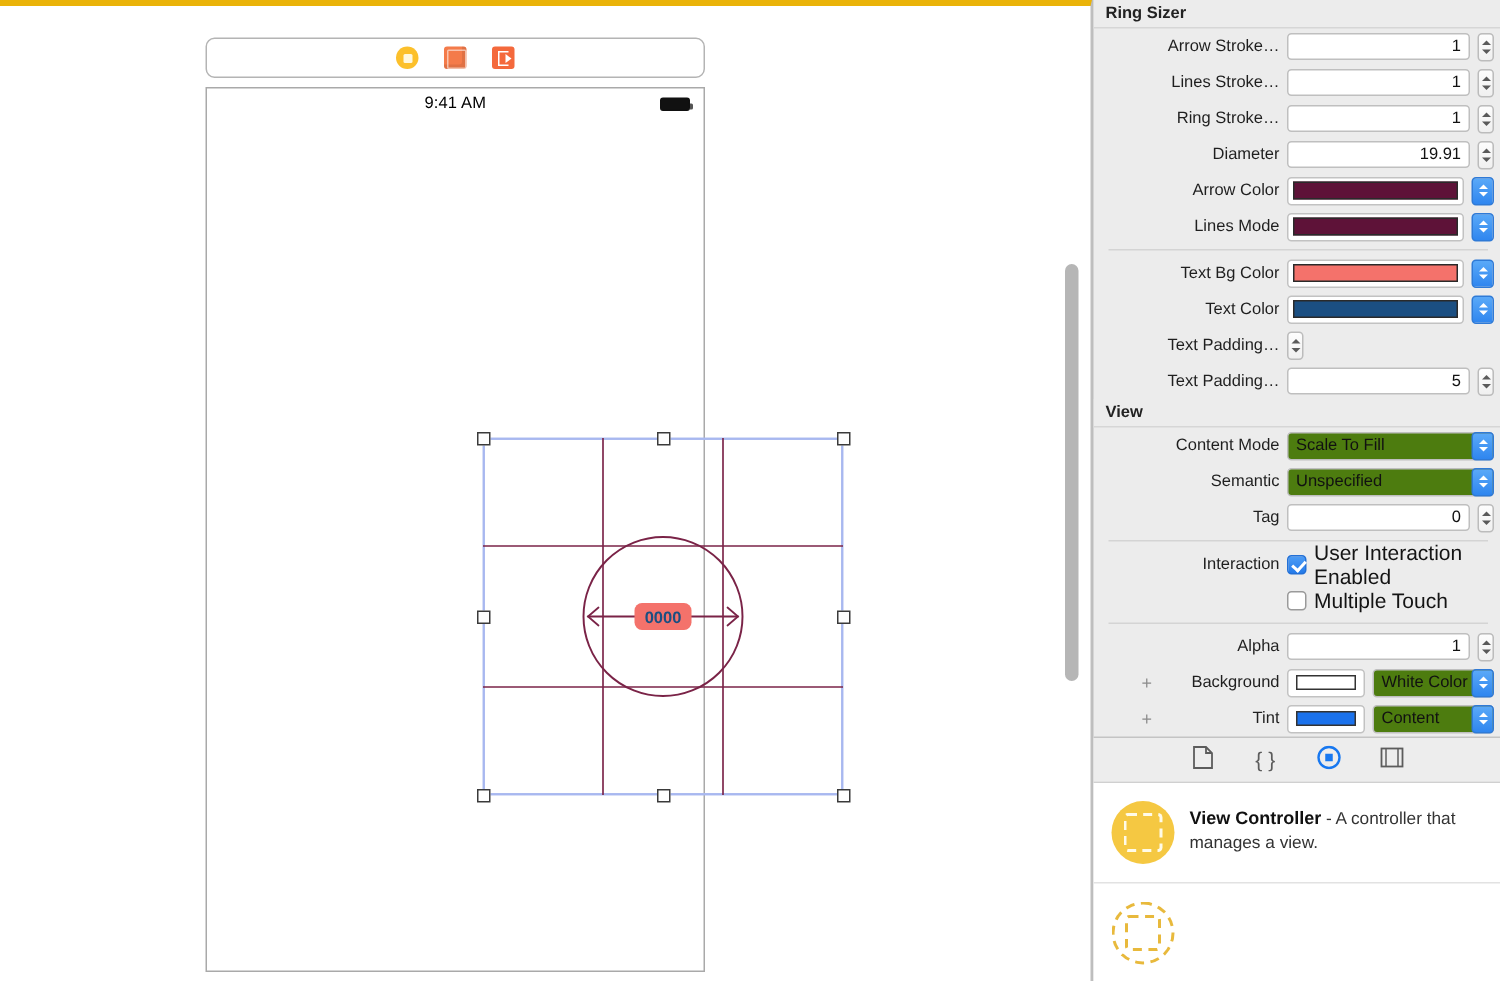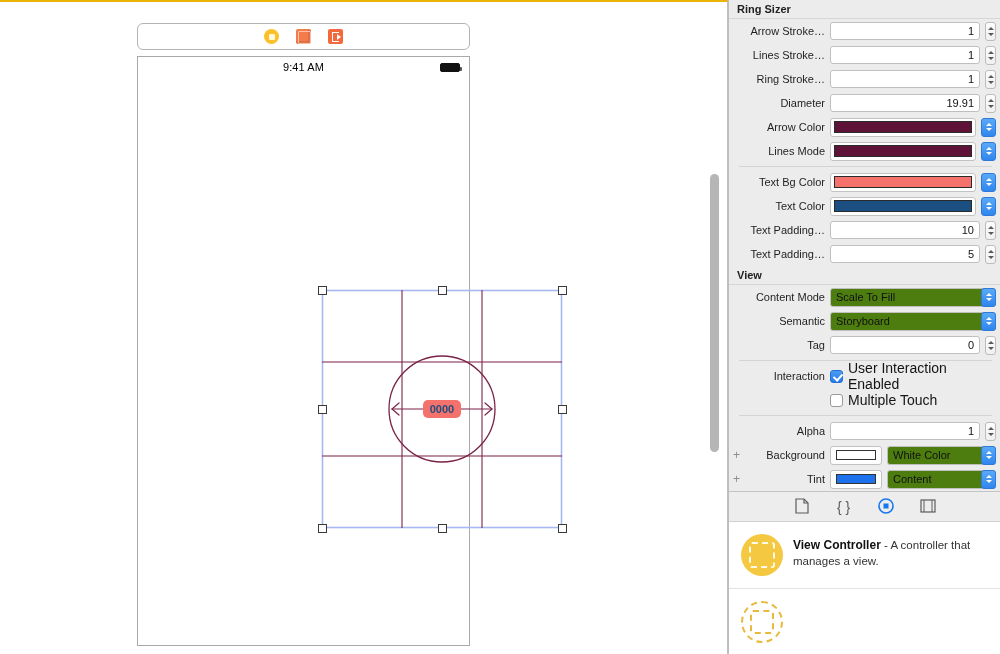--- a/index.html
+++ b/index.html
@@ -10,21 +10,21 @@
     overflow: hidden;
     -webkit-font-smoothing: antialiased;
   }
   #app { position: relative; width: 1000px; height: 654px; }
 
   
   #canvas {
     position: absolute; left: 0; top: 0;
     width: 728px; height: 654px;
     background: #ffffff;
-    border-top: 2px solid #eab308;
+    border-top: 4px solid #eab308;
     border-right: 1px solid #bfbfbf;
     overflow: hidden;
   }
 
   
   .scene-dock {
     position: absolute; left: 137px; top: 21px;
     width: 333px; height: 27px;
     background: #ffffff;
     border: 1px solid #b4b4b4;
@@ -115,21 +115,21 @@
   .insp-scroll { flex: 0 0 auto; overflow:hidden; }
 
   .sect-header {
     padding: 3px 0 3px 8px;
     font-size: 11px; font-weight: bold; color:#222;
     background:#ececec;
     border-bottom:1px solid #d6d6d6;
   }
   .row {
     display:flex; align-items:center;
-    height: 24px; padding-right:4px; gap:5px;
+    height: 24px; padding-right:4px; gap:5px;margin-left:28px;
   }
   .row .lbl {
     width: 96px; text-align:right; flex:0 0 96px;
     font-size:11px; color:#1f1f1f;
     white-space:nowrap; overflow:hidden;
   }
   .plus {
     position:absolute; left:4px;
     color:#8c8c8c; font-size:12px; line-height:1;
   }
@@ -375,23 +375,20 @@
           <div class="colorwell">
             <div class="swatch" style="background: rgb(27, 79, 130);"></div>
           </div>
           <div class="popbtn">
             <i class="up"></i>
             <i class="dn"></i>
           </div>
         </div>
         <div class="row">
           <span class="lbl">Text Padding…</span>
-          <div class="numfield">
-            <span>10</span>
-          </div>
           <div class="stepper">
             <i class="up"></i>
             <i class="dn"></i>
           </div>
         </div>
         <div class="row">
           <span class="lbl">Text Padding…</span>
           <div class="numfield">
             <span>5</span>
           </div>
@@ -407,21 +404,21 @@
             <span>Scale To Fill</span>
             <div class="popbtn">
               <i class="up"></i>
               <i class="dn"></i>
             </div>
           </div>
         </div>
         <div class="row">
           <span class="lbl">Semantic</span>
           <div class="popup">
-            <span>Storyboard</span>
+            <span>Unspecified</span>
             <div class="popbtn">
               <i class="up"></i>
               <i class="dn"></i>
             </div>
           </div>
         </div>
         <div class="row">
           <span class="lbl">Tag</span>
           <div class="numfield">
             <span>0</span>

